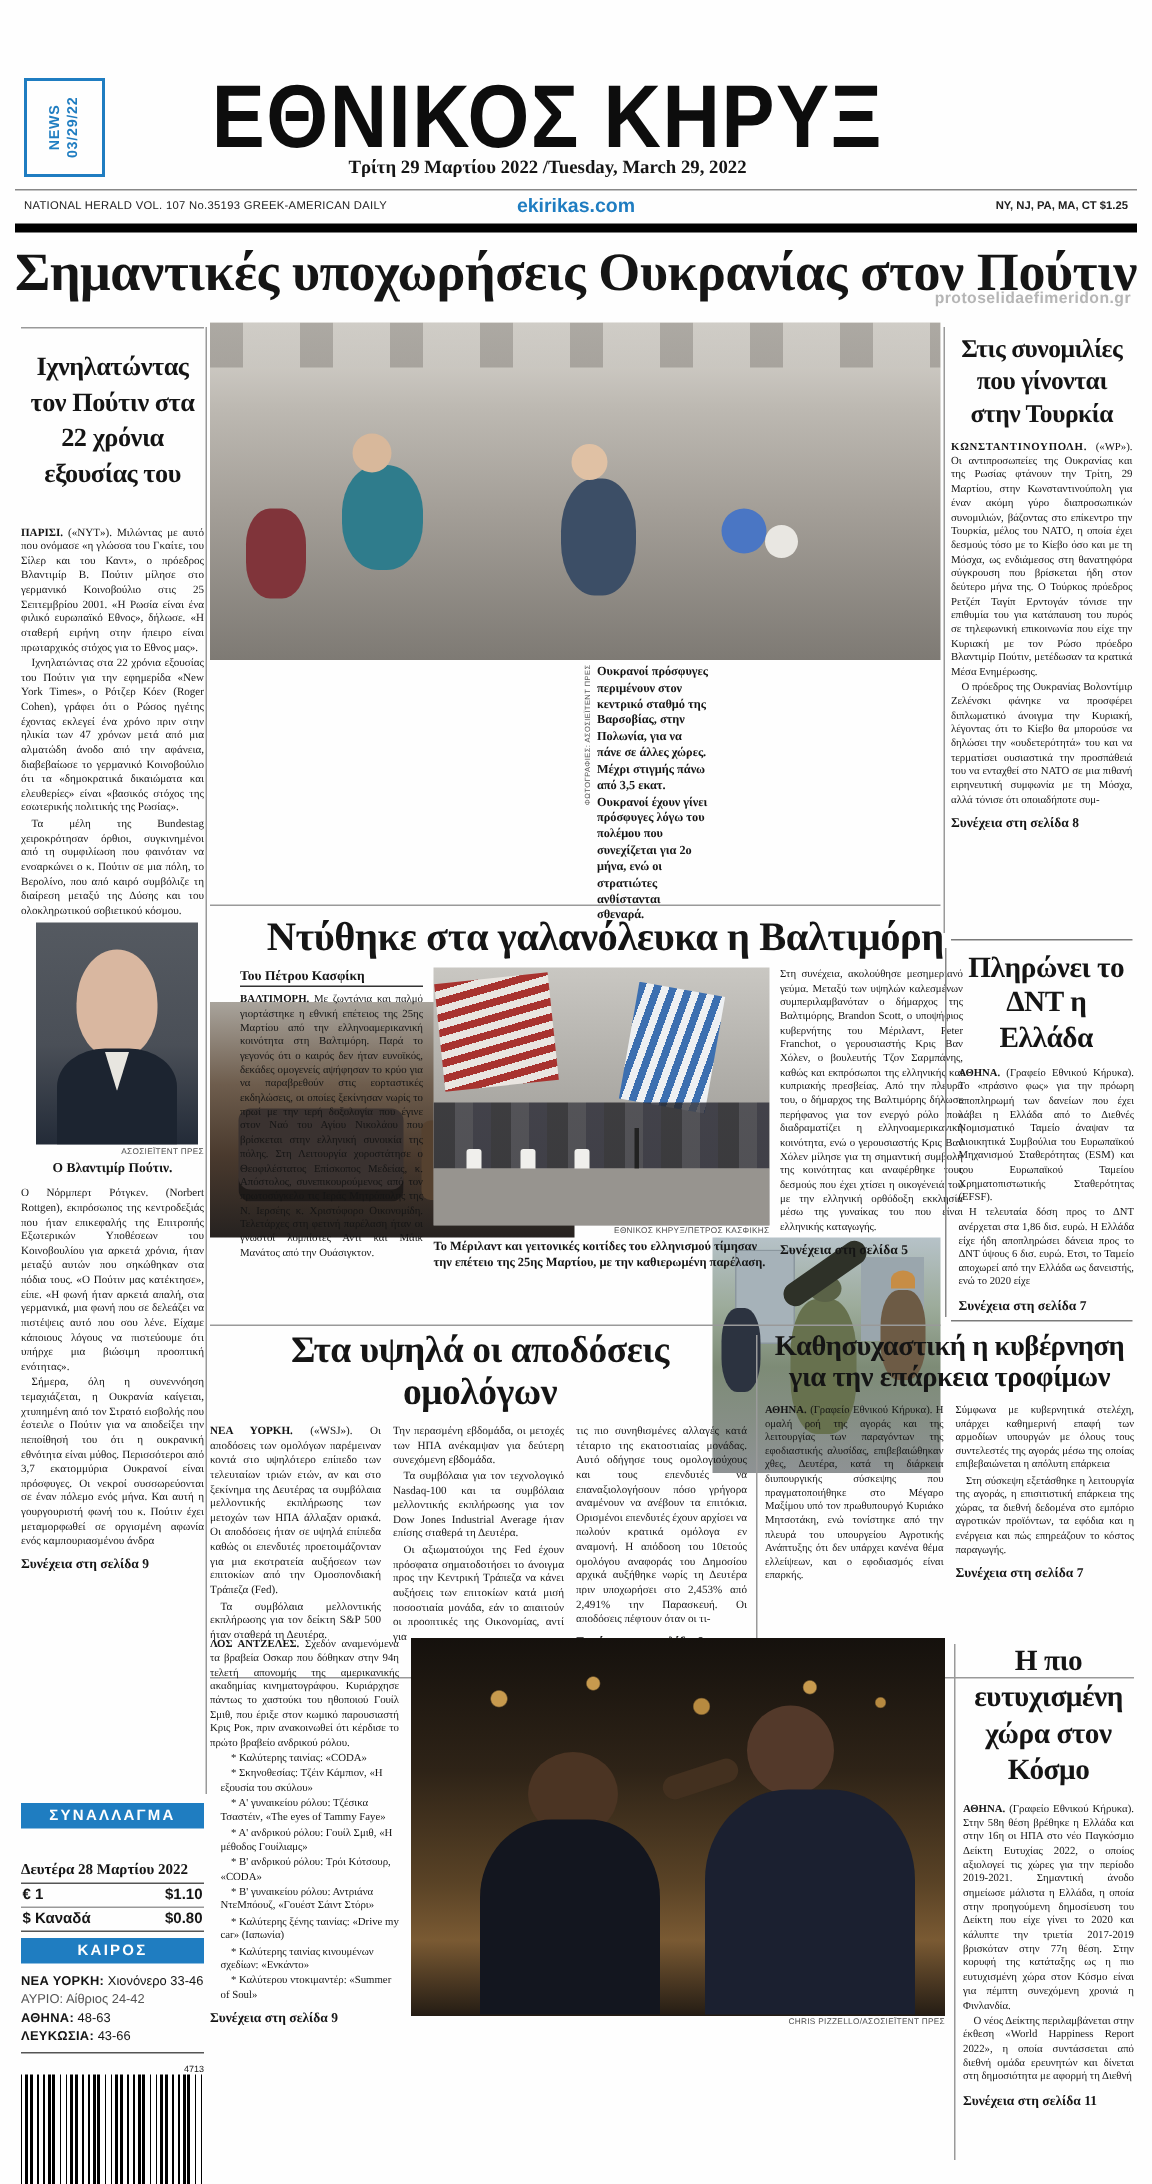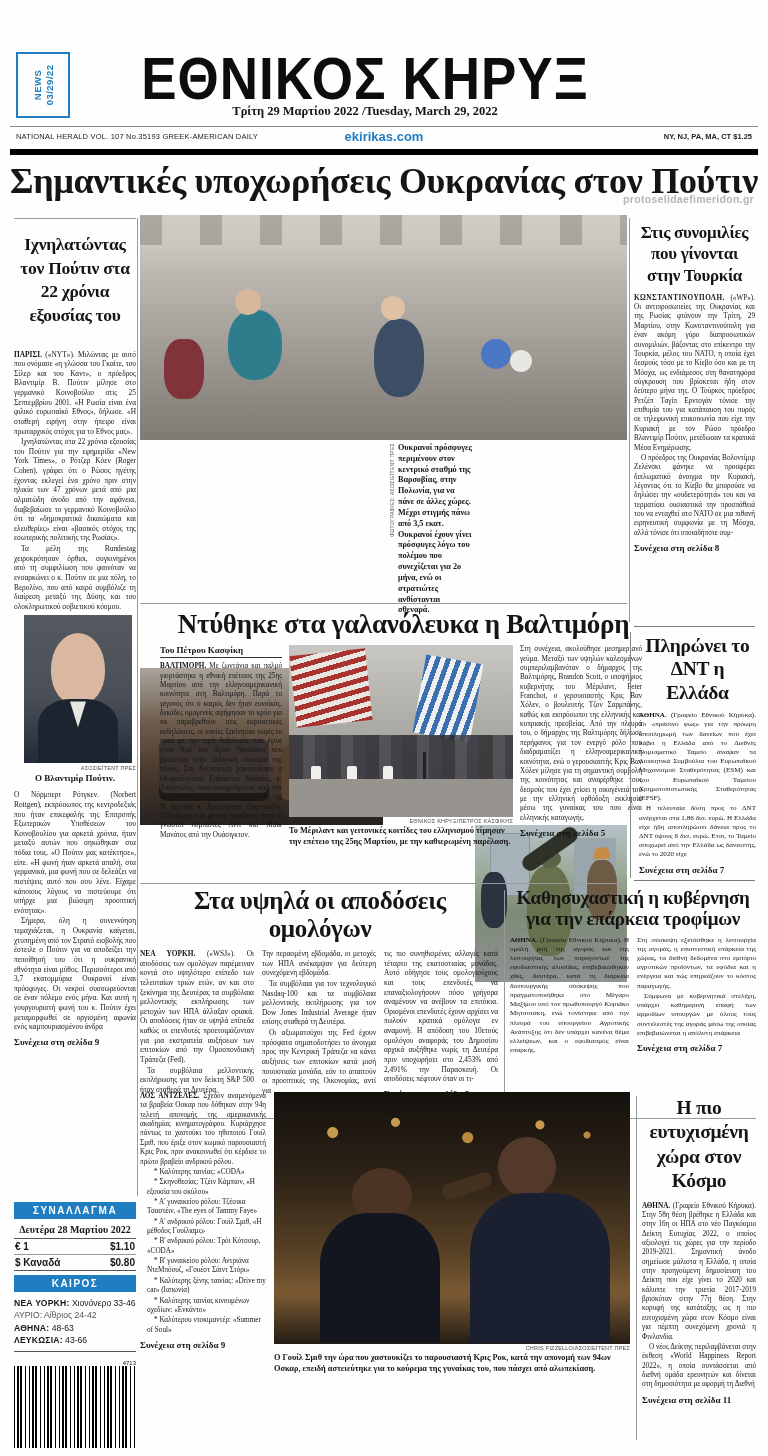--- a/index.html
+++ b/index.html
@@ -193,22 +193,22 @@
 
   <div class="abs" style="left:510px;top:887px;width:246px;height:228px;overflow:hidden;">
     <div class="headline" style="font-size:19px;">Καθησυχαστική η κυβέρνηση</div>
     <div class="headline" style="font-size:19px;margin-bottom:6px;">για την επάρκεια τροφίμων</div>
     <div style="display:flex;gap:8px;">
       <div class="bt" style="width:119px;flex:none;font-size:7.1px;">
         <p><strong>ΑΘΗΝΑ.</strong> <span>(Γραφείο Εθνικού Κήρυκα). Η ομαλή ροή της αγοράς και της λειτουργίας των παραγόντων της εφοδιαστικής αλυσίδας, επιβεβαιώθηκαν χθες, Δευτέρα, κατά τη διάρκεια διυπουργικής σύσκεψης που πραγματοποιήθηκε στο Μέγαρο Μαξίμου υπό τον πρωθυπουργό Κυριάκο Μητσοτάκη, ενώ τονίστηκε από την πλευρά του υπουργείου Αγροτικής Ανάπτυξης ότι δεν υπάρχει κανένα θέμα ελλείψεων, και ο εφοδιασμός είναι επαρκής.</span></p>
       </div>
       <div style="width:119px;flex:none;">
         <div class="bt" style="font-size:7.1px;">
+          <p>Σύμφωνα με κυβερνητικά στελέχη, υπάρχει καθημερινή επαφή των αρμοδίων υπουργών με όλους τους συντελεστές της αγοράς μέσω της οποίας επιβεβαιώνεται η απόλυτη επάρκεια</p>
           <p>Στη σύσκεψη εξετάσθηκε η λειτουργία της αγοράς, η επισιτιστική επάρκεια της χώρας, τα διεθνή δεδομένα στο εμπόριο αγροτικών προϊόντων, τα εφόδια και η ενέργεια και πώς επηρεάζουν το κόστος παραγωγής.</p>
-          <p>Σύμφωνα με κυβερνητικά στελέχη, υπάρχει καθημερινή επαφή των αρμοδίων υπουργών με όλους τους συντελεστές της αγοράς μέσω της οποίας επιβεβαιώνεται η απόλυτη επάρκεια</p>
         </div>
         <div class="cont">Συνέχεια στη σελίδα 7</div>
       </div>
     </div>
   </div>
 
   <div class="hrule" style="left:140px;top:1118px;width:616px;background:#999;"></div>
 
   <div class="abs" style="left:140px;top:1092px;width:492px;height:352px;overflow:hidden;">
     <div style="display:flex;gap:8px;">
@@ -230,39 +230,38 @@
       <div style="width:356px;flex:none;">
         <div class="photo" style="width:356px;height:252px;background:linear-gradient(180deg,#15110d 0%,#2e2317 35%,#5a4326 65%,#7a5a33 80%,#241c14 100%);">
           <div class="abs" style="left:6%;top:6%;width:88%;height:20%;background:radial-gradient(circle at 12% 50%, #c79a4e 0 5px, transparent 6px),radial-gradient(circle at 32% 30%, #c79a4e 0 4px, transparent 5px),radial-gradient(circle at 55% 60%, #b78a40 0 5px, transparent 6px),radial-gradient(circle at 78% 35%, #c79a4e 0 4px, transparent 5px),radial-gradient(circle at 93% 55%, #b78a40 0 3px, transparent 4px);"></div>
           <div class="abs" style="left:22%;top:30%;width:60px;height:56px;border-radius:50%;background:#4b3423;"></div>
           <div class="abs" style="left:13%;top:48%;width:120px;height:130px;border-radius:40% 40% 0 0;background:#13161f;"></div>
           <div class="abs" style="left:63%;top:18%;width:58px;height:60px;border-radius:50%;background:#53392a;"></div>
           <div class="abs" style="left:55%;top:40%;width:140px;height:150px;border-radius:40% 40% 0 0;background:#1b2030;"></div>
           <div class="abs" style="left:47%;top:34%;width:52px;height:16px;border-radius:8px;background:#43301f;transform:rotate(-18deg);"></div>
         </div>
         <div class="credit" style="margin-top:1px;">CHRIS PIZZELLO/ΑΣΟΣΙΕΪΤΕΝΤ ΠΡΕΣ</div>
-        <div class="caption" style="margin-top:2px;">Ο Γουίλ Σμιθ την ώρα που χαστουκίζει το παρουσιαστή Κρις Ροκ, κατά την απονομή των 94ων Οσκαρ, επειδή αστειεύτηκε για το κούρεμα της γυναίκας του, που πάσχει από αλωπεκίαση.</div>
       </div>
     </div>
   </div>
 
   <div class="vrule" style="left:636px;top:1096px;height:344px;"></div>
 
   <div class="abs" style="left:642px;top:1092px;width:114px;height:352px;overflow:hidden;">
     <div class="headline" style="font-size:19.5px;line-height:1.25;margin:4px 0 8px;">Η πιο ευτυχισμένη χώρα στον Κόσμο</div>
     <div class="bt" style="font-size:7.2px;">
       <p><strong>ΑΘΗΝΑ.</strong> <span>(Γραφείο Εθνικού Κήρυκα). Στην 58η θέση βρέθηκε η Ελλάδα και στην 16η οι ΗΠΑ στο νέο Παγκόσμιο Δείκτη Ευτυχίας 2022, ο οποίος αξιολογεί τις χώρες για την περίοδο 2019-2021. Σημαντική άνοδο σημείωσε μάλιστα η Ελλάδα, η οποία στην προηγούμενη δημοσίευση του Δείκτη που είχε γίνει το 2020 και κάλυπτε την τριετία 2017-2019 βρισκόταν στην 77η θέση. Στην κορυφή της κατάταξης ως η πιο ευτυχισμένη χώρα στον Κόσμο είναι για πέμπτη συνεχόμενη χρονιά η Φινλανδία.</span></p>
       <p>Ο νέος Δείκτης περιλαμβάνεται στην έκθεση «World Happiness Report 2022», η οποία συντάσσεται από διεθνή ομάδα ερευνητών και δίνεται στη δημοσιότητα με αφορμή τη Διεθνή</p>
     </div>
     <div class="cont">Συνέχεια στη σελίδα 11</div>
   </div>
 
   <div class="abs sans" style="left:14px;top:1202px;width:122px;">
     <div class="bluebar">ΣΥΝΑΛΛΑΓΜΑ</div>
-    <div style="font-weight:bold;font-size:10px;text-align:center;padding:5px 0 3px;font-family:'Liberation Serif',serif;border-bottom:1px solid #555;">Δευτέρα 28 Μαρτίου 2022</div>
+    <div style="font-weight:bold;font-size:10px;text-align:left;padding:22px 0 3px;font-family:'Liberation Serif',serif;border-bottom:1px solid #555;">Δευτέρα 28 Μαρτίου 2022</div>
     <div class="fxrow" style="border-bottom:1px solid #999;">
       <span>€ 1</span>
       <span>$1.10</span>
     </div>
     <div class="fxrow" style="border-bottom:1px solid #555;margin-bottom:4px;">
       <span>$ Καναδά</span>
       <span>$0.80</span>
     </div>
     <div class="bluebar">ΚΑΙΡΟΣ</div>
     <div style="padding:5px 0 4px;border-bottom:1px solid #555;">

